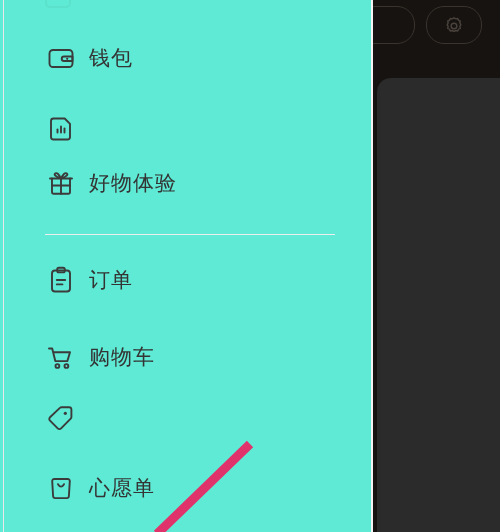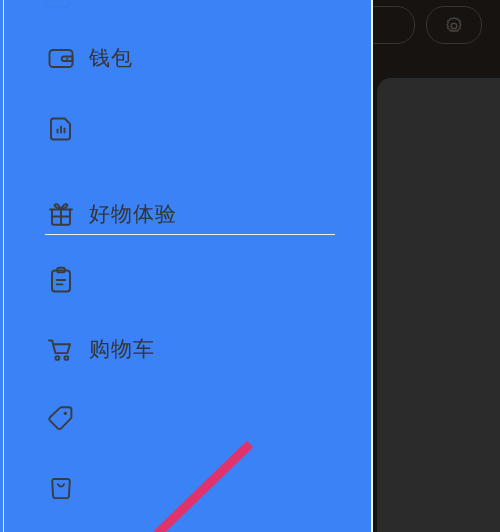--- a/index.html
+++ b/index.html
@@ -70,21 +70,21 @@
   }
   .gear-glyph svg { display: block; }
 
   
   .drawer {
     position: absolute;
     left: 0;
     top: 0;
     width: 373px;
     height: 532px;
-    background: #3b82f6;
+    background: #5eead4;
   }
   .drawer-edge {
     position: absolute;
     left: 3px;
     top: 0;
     width: 1px;
     height: 532px;
     background: #e9e9e9;
   }
   .drawer-right-edge {
@@ -217,21 +217,21 @@
         <span class="menu-icon">
           <svg viewBox="0 0 32 32" width="32" height="32" fill="none" stroke="currentColor" stroke-width="1.9" stroke-linejoin="round" stroke-linecap="round">
             <path d="M8.5 6.5h11.2L25 11.8V25a2.5 2.5 0 01-2.5 2.5H8.5A2.5 2.5 0 016 25V9a2.5 2.5 0 012.5-2.5z"></path>
             <path d="M12.5 20.5v-3"></path>
             <path d="M16 20.5v-6"></path>
             <path d="M19.5 20.5v-4"></path>
           </svg>
         </span>
       </div>
 
-      <div class="menu-item" style="top:186px">
+      <div class="menu-item" style="top:155px">
         <span class="menu-icon">
           <svg viewBox="0 0 32 32" width="32" height="32" fill="none" stroke="currentColor" stroke-width="1.9" stroke-linejoin="round" stroke-linecap="round">
             <path d="M5 11.5h22"></path>
             <path d="M7 11.5V25a1.8 1.8 0 001.8 1.8h14.4A1.8 1.8 0 0025 25V11.5"></path>
             <path d="M16 11.5v15.3"></path>
             <path d="M16 11.5c-2-4.2-4-6-5.6-5.2-1.6.8-1.1 3.2 5.6 5.2z"></path>
             <path d="M16 11.5c2-4.2 4-6 5.6-5.2 1.6.8 1.1 3.2-5.6 5.2z"></path>
             <path d="M7 18.5h18"></path>
           </svg>
         </span>
@@ -242,23 +242,24 @@
 
       <div class="menu-item" style="top:252px">
         <span class="menu-icon">
           <svg viewBox="0 0 32 32" width="32" height="32" fill="none" stroke="currentColor" stroke-width="1.9" stroke-linejoin="round" stroke-linecap="round">
             <rect x="7" y="6.5" width="18" height="21" rx="3"></rect>
             <rect x="12.2" y="3.8" width="7.6" height="4.6" rx="1.6"></rect>
             <path d="M11.8 16h8.4"></path>
             <path d="M11.8 20.4h5.6"></path>
           </svg>
         </span>
-      </div>
-
-      <div class="menu-item" style="top:321px">
+        <span class="menu-label">订单</span>
+      </div>
+
+      <div class="menu-item" style="top:329px">
         <span class="menu-icon">
           <svg viewBox="0 0 32 32" width="32" height="32" fill="none" stroke="currentColor" stroke-width="1.9" stroke-linejoin="round" stroke-linecap="round">
             <path d="M4 7.5h3.2l3.1 12.6h12.1l2.6-8.9H8.6"></path>
             <circle cx="12.4" cy="25" r="1.9"></circle>
             <circle cx="21.4" cy="25" r="1.9"></circle>
           </svg>
         </span>
         <span class="menu-label">购物车</span>
       </div>
 
@@ -271,20 +272,21 @@
         </span>
       </div>
 
       <div class="menu-item" style="top:460px">
         <span class="menu-icon">
           <svg viewBox="0 0 32 32" width="32" height="32" fill="none" stroke="currentColor" stroke-width="1.9" stroke-linejoin="round" stroke-linecap="round">
             <path d="M9.2 7h13.6a2 2 0 012 2.1l-.9 14.9a2.2 2.2 0 01-2.2 2.1H10.3a2.2 2.2 0 01-2.2-2.1L7.2 9.1A2 2 0 019.2 7z"></path>
             <path d="M13 12.2c.9 1.6 2 2.4 3 2.4s2.1-.8 3-2.4"></path>
           </svg>
         </span>
+        <span class="menu-label">心愿单</span>
       </div>
 
     </div>
   </div>
 
   <div class="annotation-line">
     <svg width="100" height="96" viewBox="0 0 100 96">
       <line x1="2" y1="94" x2="95" y2="4" stroke="#e0336b" stroke-width="9" stroke-linecap="butt"></line>
     </svg>
   </div>

